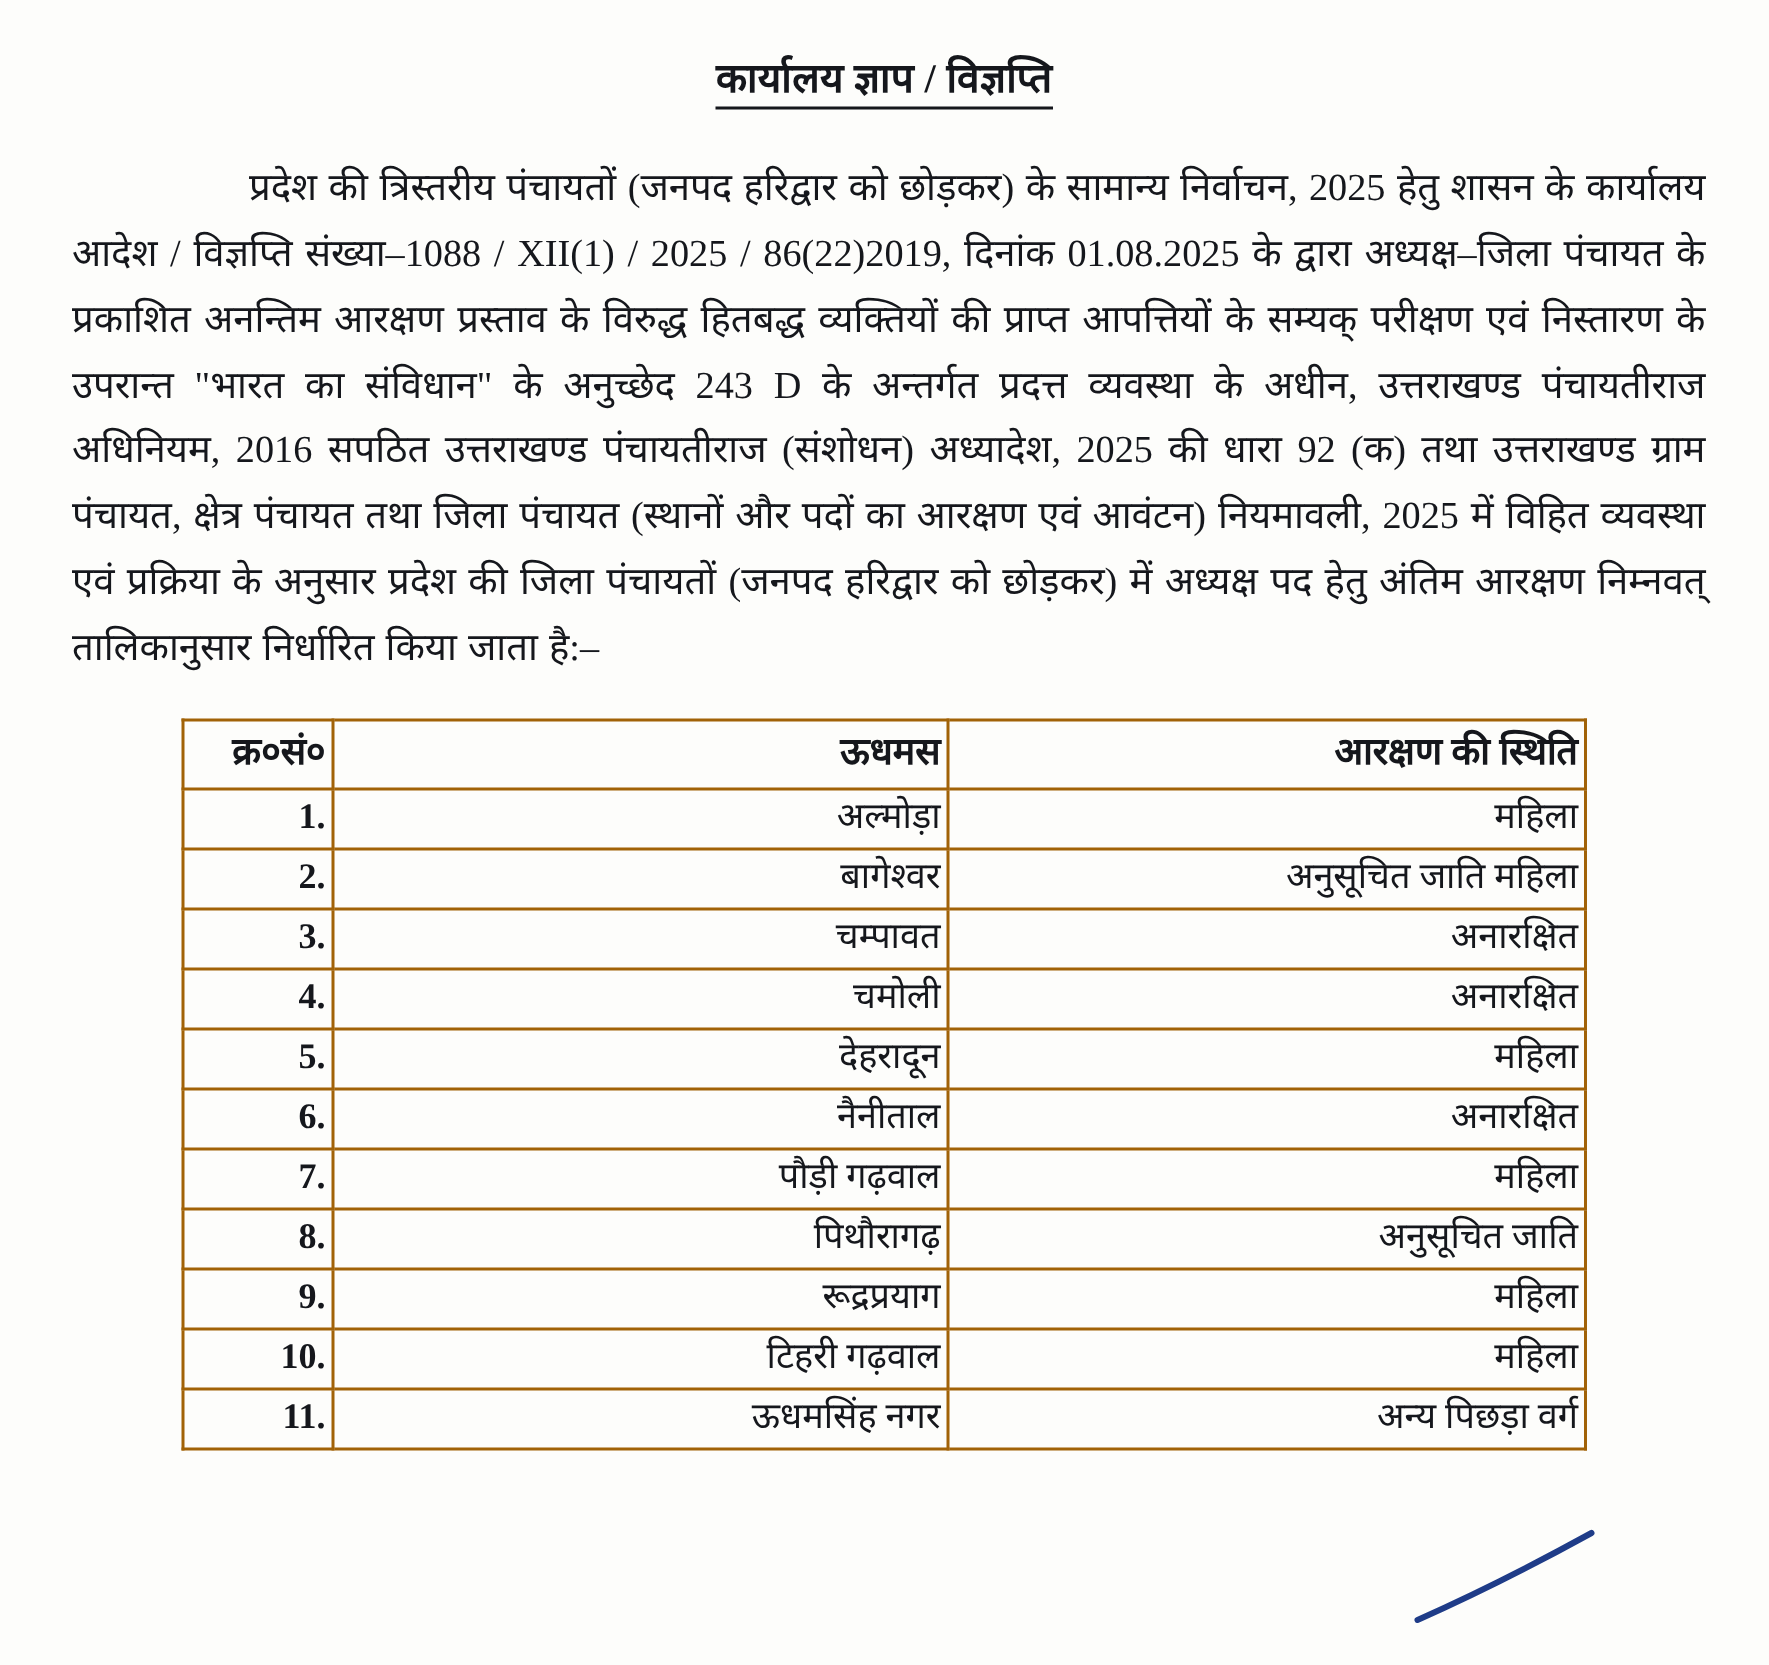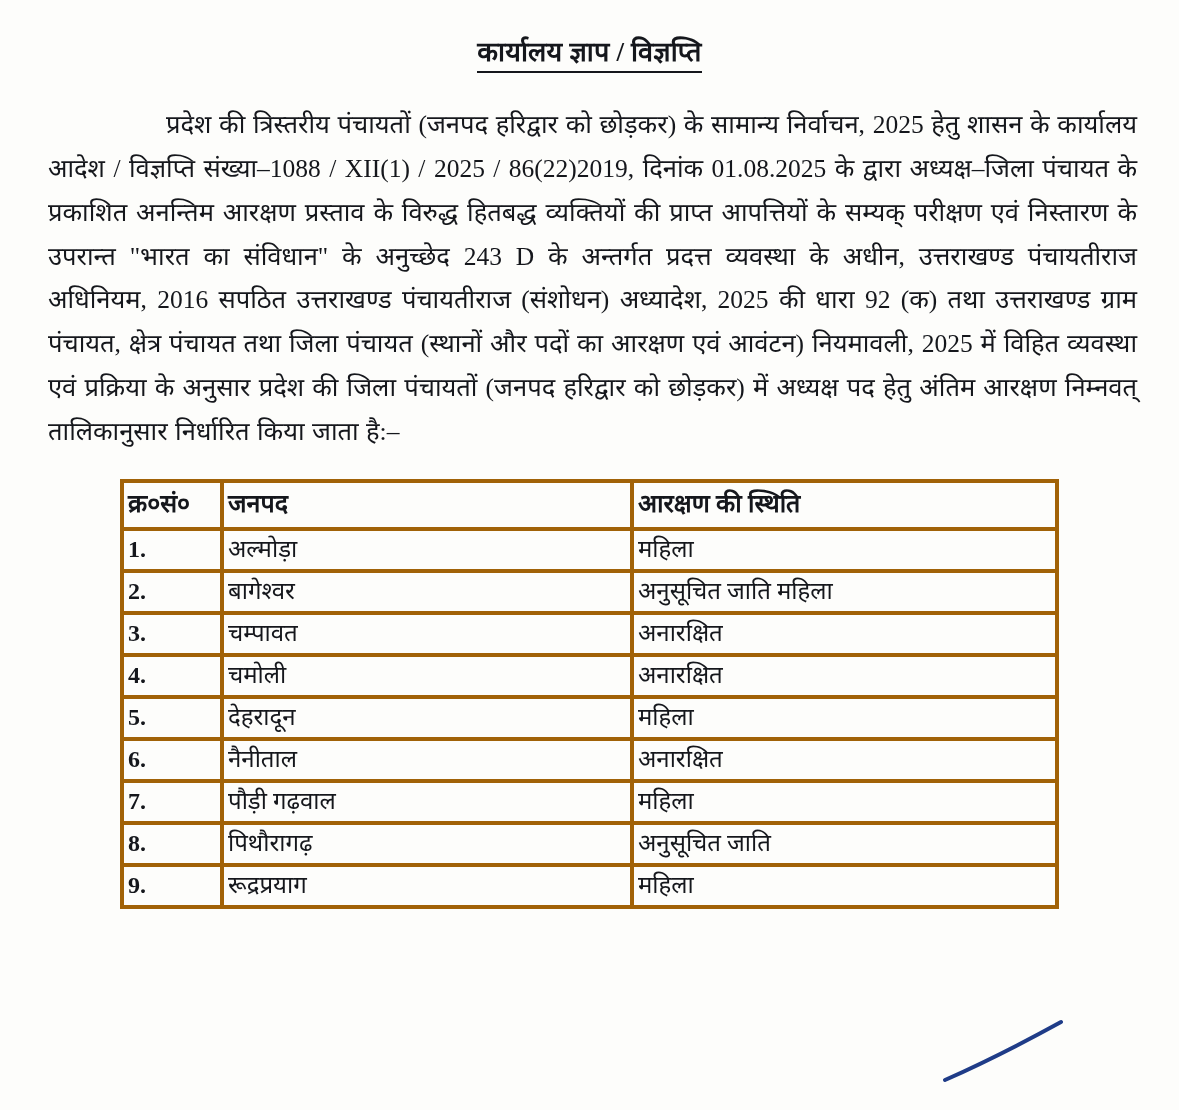--- a/index.html
+++ b/index.html
@@ -50,22 +50,22 @@
     width: 118px;
   }
   table.reserv {
     border-collapse: collapse;
     margin: 14px auto 0 auto;
     width: 935px;
     table-layout: fixed;
   }
   table.reserv th,
   table.reserv td {
-    border: 4px solid #a16207;
-    text-align: left;
+    border: 2px solid #a16207;
+    text-align: right;
     font-size: 24px;
     padding: 3px 4px 5px 4px;
     line-height: 1.25;
   }
   table.reserv th {
     font-weight: 700;
     font-size: 25px;
     padding: 5px 4px 7px 4px;
   }
   table.reserv col.c-sn { width: 100px; }
@@ -98,21 +98,21 @@
 
   <table class="reserv">
     <colgroup>
       <col class="c-sn">
       <col class="c-dist">
       <col class="c-status">
     </colgroup>
     <thead>
       <tr>
         <th>क्र०सं०</th>
-        <th>जनपद</th>
+        <th>ऊधमस</th>
         <th>आरक्षण की स्थिति</th>
       </tr>
     </thead>
     <tbody>
       <tr>
         <td class="sn">1.</td>
         <td>अल्मोड़ा</td>
         <td>महिला</td>
       </tr>
       <tr>
@@ -148,20 +148,30 @@
       <tr>
         <td class="sn">8.</td>
         <td>पिथौरागढ़</td>
         <td>अनुसूचित जाति</td>
       </tr>
       <tr>
         <td class="sn">9.</td>
         <td>रूद्रप्रयाग</td>
         <td>महिला</td>
       </tr>
+      <tr>
+        <td class="sn">10.</td>
+        <td>टिहरी गढ़वाल</td>
+        <td>महिला</td>
+      </tr>
+      <tr>
+        <td class="sn">11.</td>
+        <td>ऊधमसिंह नगर</td>
+        <td>अन्य पिछड़ा वर्ग</td>
+      </tr>
     </tbody>
   </table>
 
   <div class="signature">
     <svg width="150" height="70" viewBox="0 0 150 70" aria-hidden="true">
       <path d="M4 62 C 40 46, 80 26, 120 4" stroke="#1f3c88" stroke-width="4" fill="none" stroke-linecap="round"></path>
     </svg>
   </div>
 
 </div>

